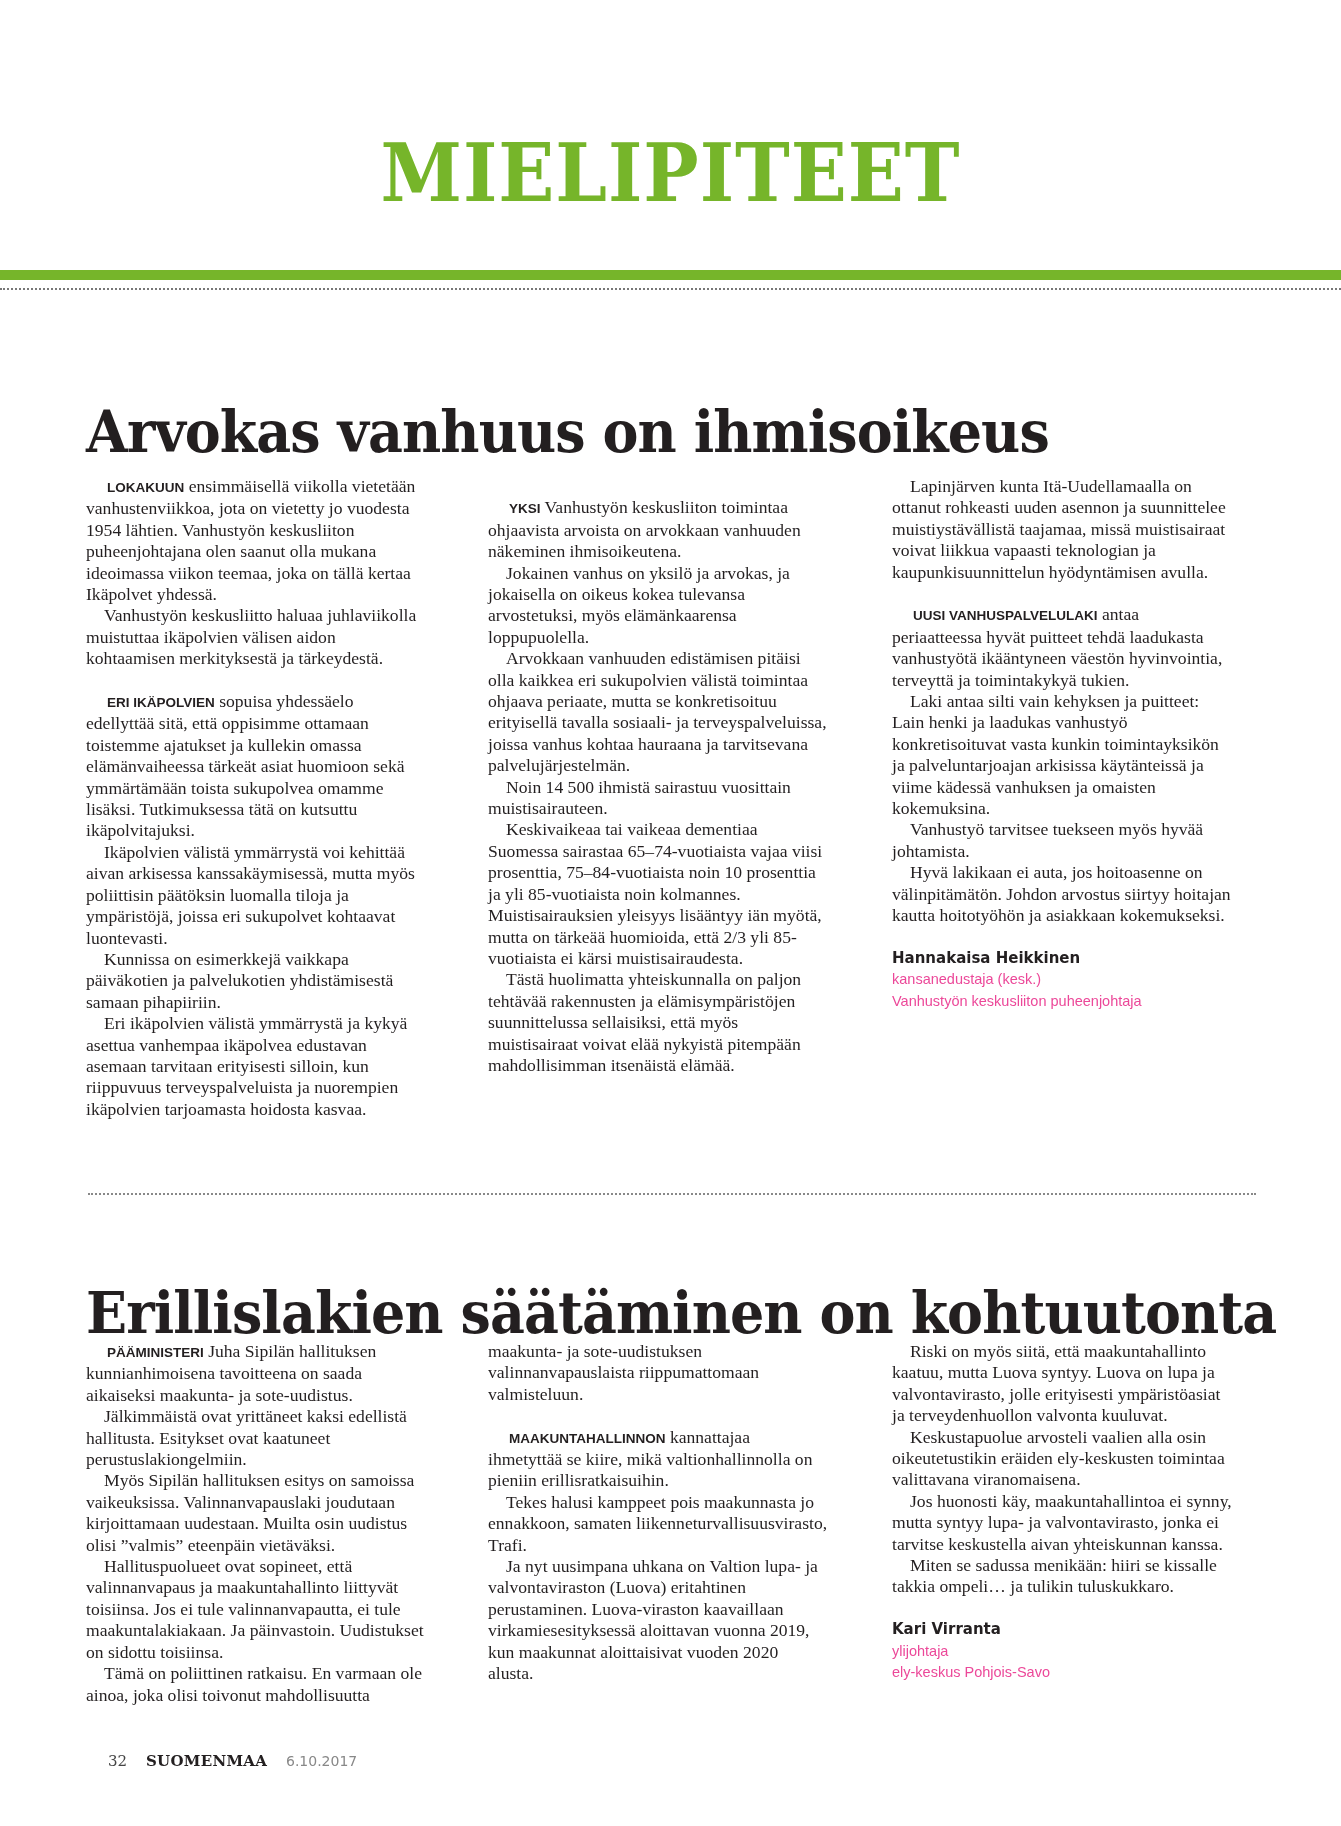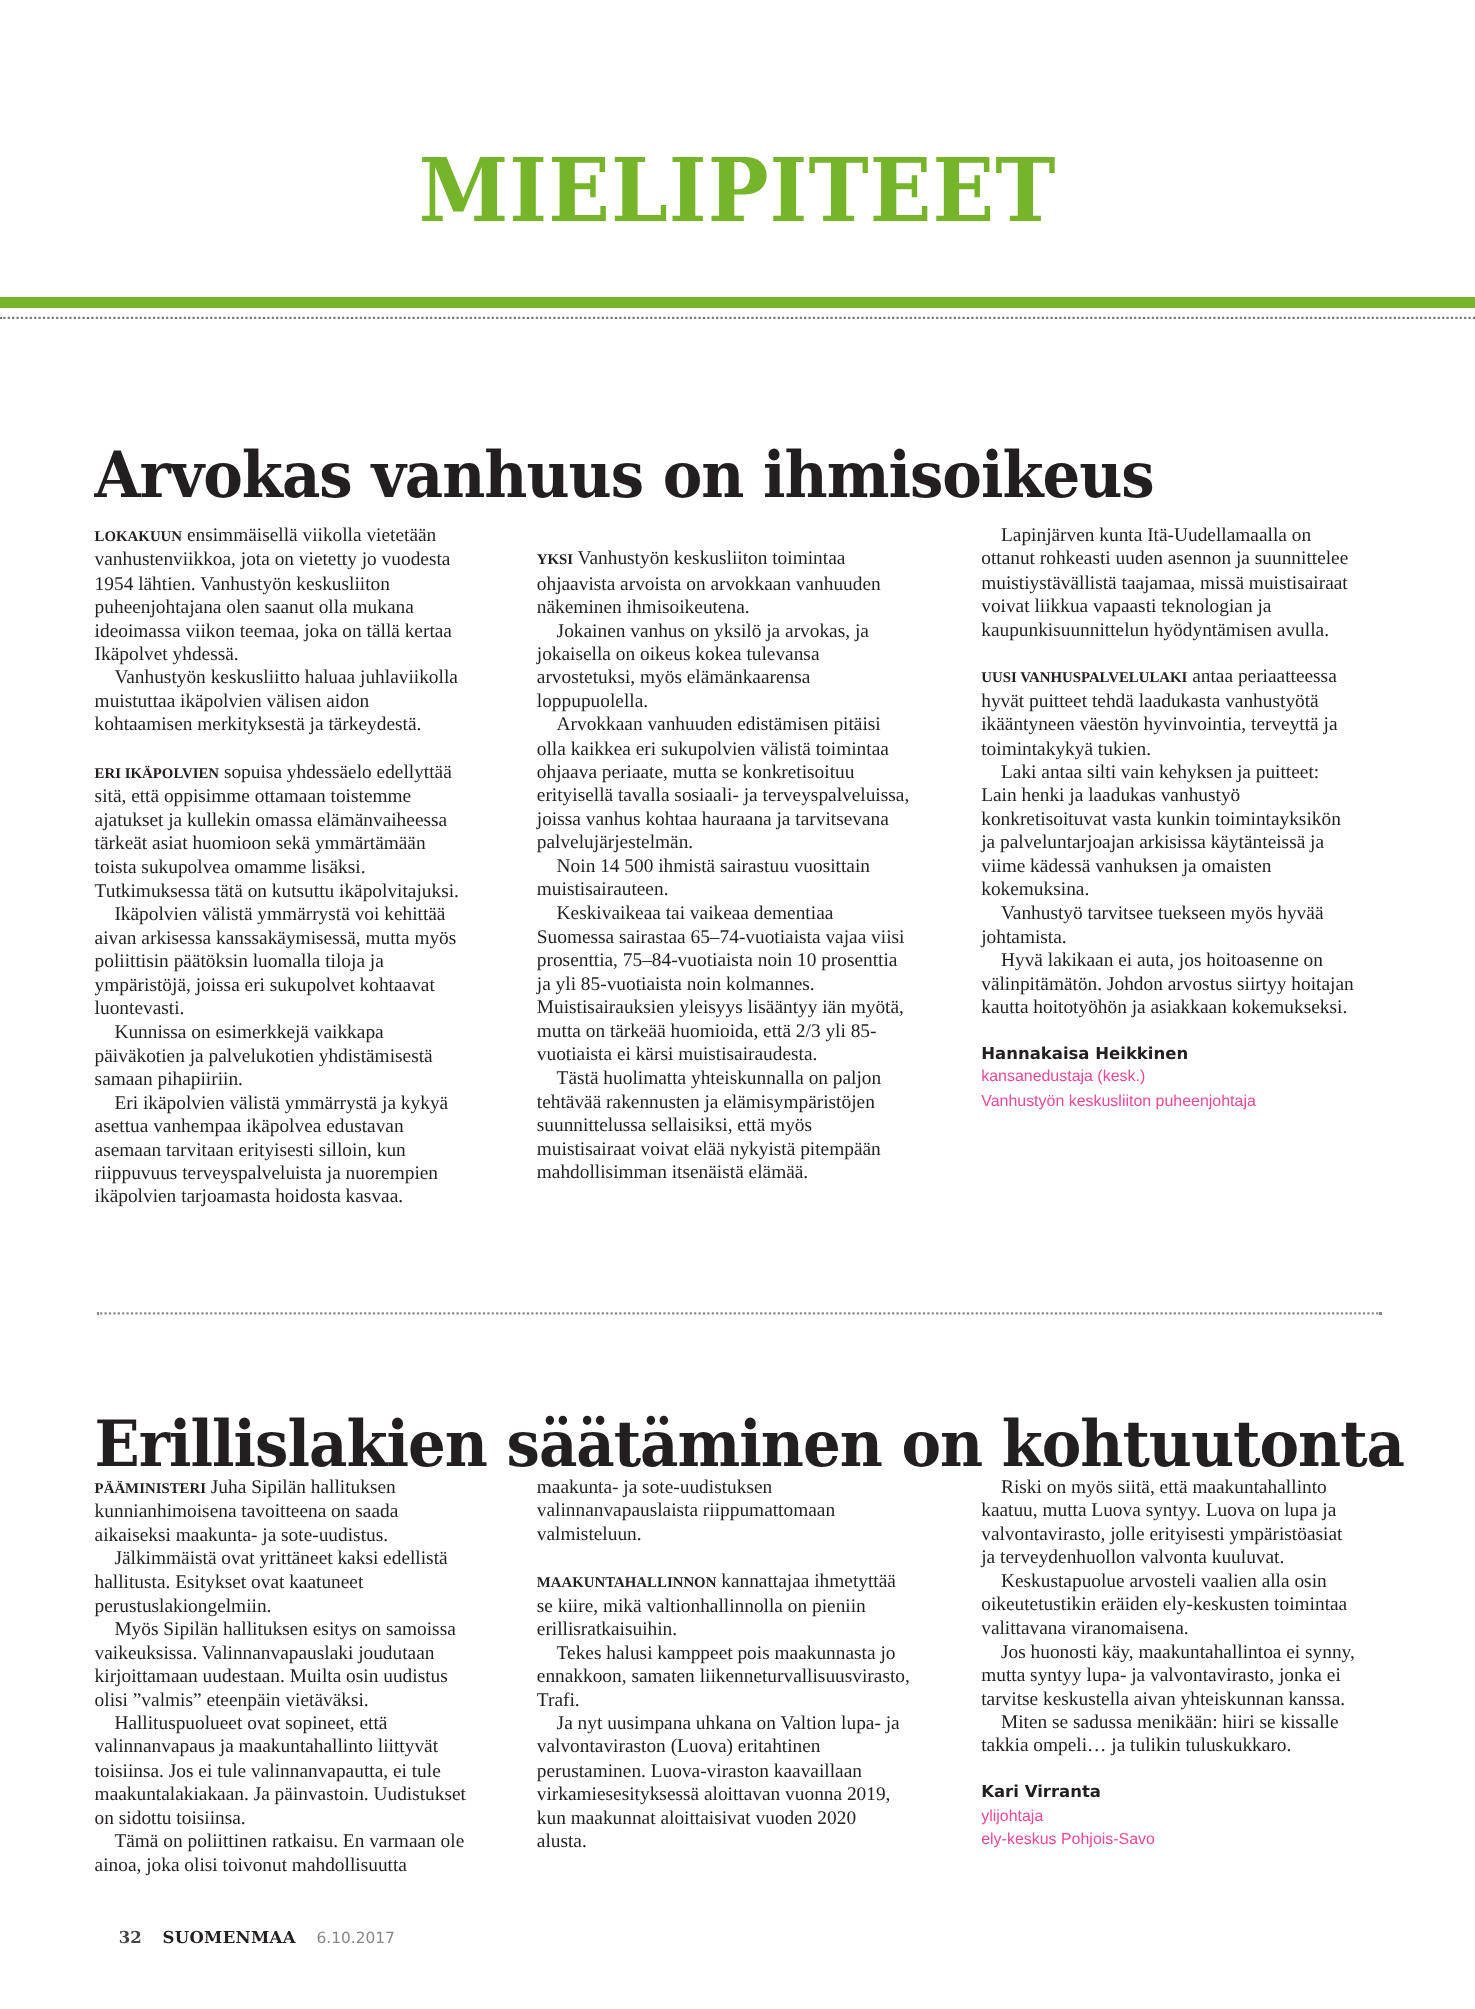--- a/index.html
+++ b/index.html
@@ -19,27 +19,27 @@
   }
   .h1 { top: 360px; transform: scaleX(0.93); }
   .h2 { top: 1241px; transform: scaleX(0.93); }
   .col {
     position: absolute; font-family: "Liberation Serif", serif; font-size: 17.6px; line-height: 21.4px;
     color: #231f20; width: 340px;
   }
   .col p { margin: 0; text-indent: 18px; }
   .col p.noindent { text-indent: 0; }
   .col p.gap { margin-top: 21.4px; }
-  .lead { font-family: Liberation Serif, serif; font-weight: bold; font-size: 13.5px; letter-spacing: 0; }
+  .lead { font-family: Liberation Sans, sans-serif; font-weight: bold; font-size: 13.5px; letter-spacing: 0; margin-left: 21px; }
   .sig-name { font-family: "DejaVu Sans", sans-serif; font-weight: bold; font-size: 15px; line-height: 21.4px; margin-top: 21.4px; color: #231f20; }
   .sig-line { font-family: Liberation Sans, sans-serif; font-size: 14.5px; line-height: 21.4px; color: #ec4899; }
   .c1 { left: 86px; } .c2 { left: 488px; } .c3 { left: 892px; }
   .a1 { top: 476px; } .a2 { top: 1341px; }
   .footer { position: absolute; left: 108px; top: 1752px; font-family: "DejaVu Serif", serif; font-size: 15px; color: #231f20; white-space: nowrap; }
-  .footer .pg { font-weight: bold; color: #444; margin-right: 14px; }
+  .footer .pg { font-weight: normal; color: #444; margin-right: 14px; }
   .footer .brand { font-weight: bold; letter-spacing: 0.3px; margin-right: 14px; }
   .footer .date { font-family: "DejaVu Sans", sans-serif; color: #888; font-size: 14px; }
 </style>
 </head>
 <body>
 
 <div class="section-title">MIELIPITEET</div>
 <div class="green-bar"></div>
 <div class="dotted-top"></div>
 

